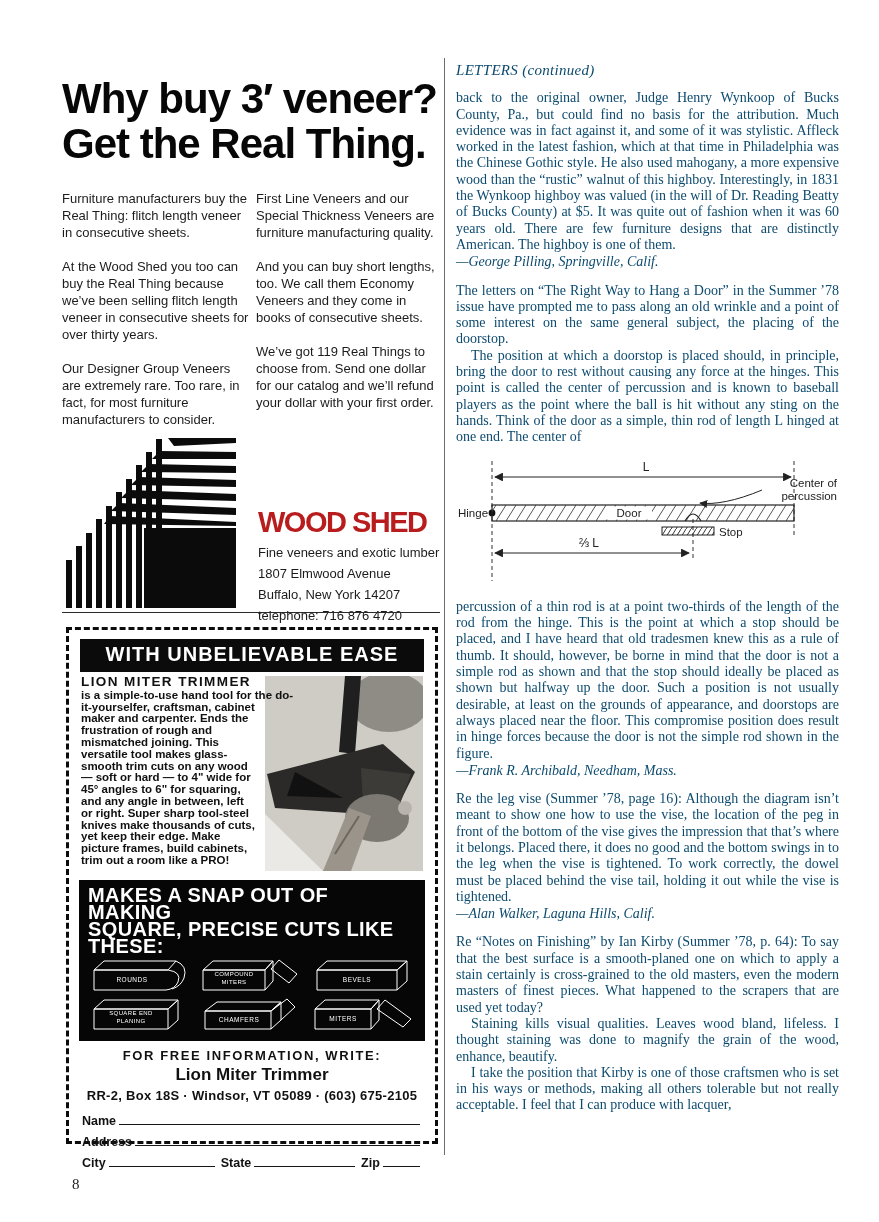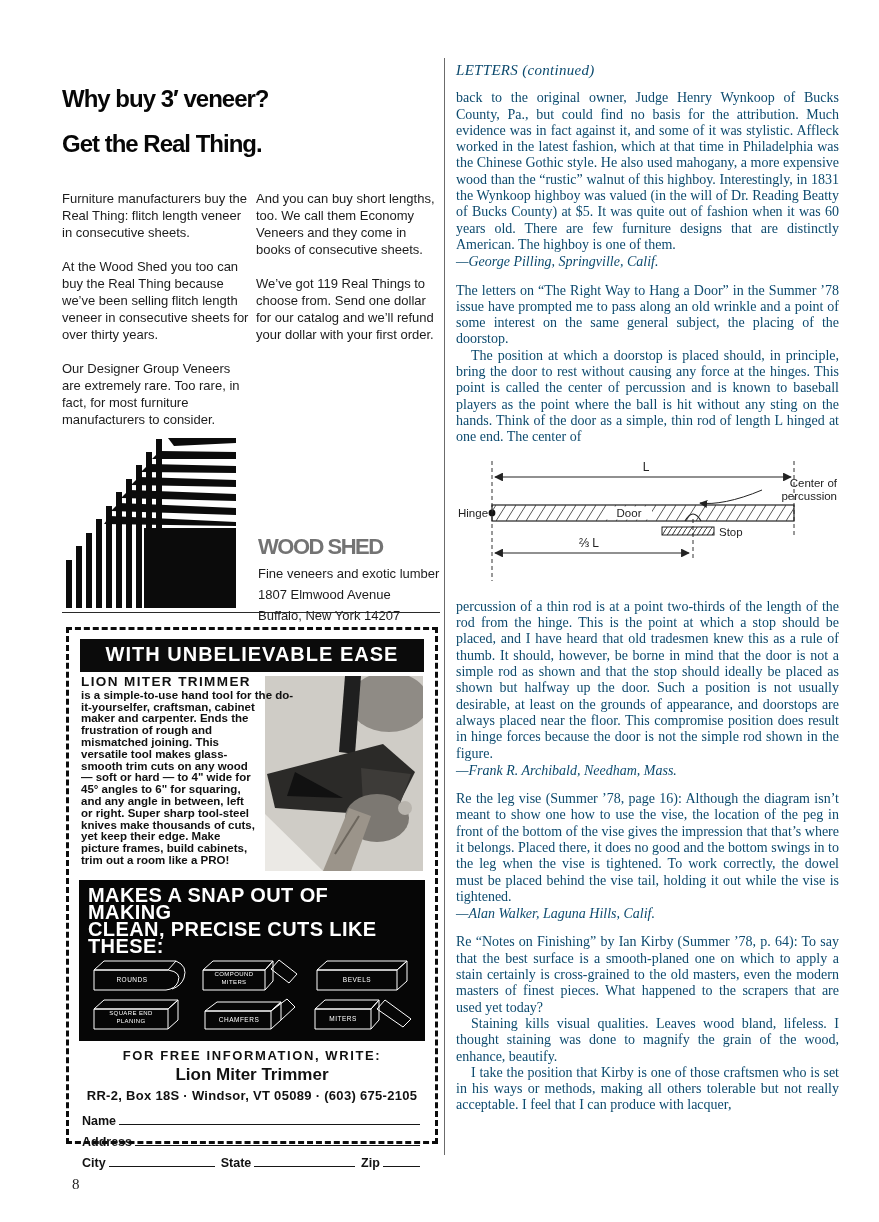--- a/index.html
+++ b/index.html
@@ -1,26 +1,26 @@
 <!DOCTYPE html>
 <html lang="en"><head>
 <meta charset="utf-8">
 <style>
   html,body{margin:0;padding:0;background:#e9e9e7;}
   .page{position:relative;width:879px;height:1222px;background:#ffffff;overflow:hidden;
         font-family:"Liberation Sans",sans-serif;color:#111;}
   
   .headline{position:absolute;left:62px;top:76px;width:390px;
-            font-size:24px;font-weight:800;line-height:45px;letter-spacing:-1px;color:#070707;}
+            font-size:42px;font-weight:800;line-height:45px;letter-spacing:-1px;color:#070707;}
   .vcol{position:absolute;top:190px;width:187px;}
   .vcol1{left:62px;} .vcol2{left:256px;}
   .vcol p{margin:0 0 17px;font-size:13px;line-height:17px;color:#1c1c1c;}
   .logoGfx{position:absolute;left:64px;top:430px;}
   .wsBlock{position:absolute;left:258px;top:506px;width:186px;}
-  .wsLogo{font-size:22px;font-weight:900;letter-spacing:-1.5px;color:#737373;margin-top:28px;}
+  .wsLogo{font-size:29px;font-weight:900;letter-spacing:-1.5px;color:#b91c1c;}
   .wsInfo{font-size:13px;line-height:21px;margin-top:3px;color:#1c1c1c;}
   .veneerRule{position:absolute;left:62px;top:612px;width:378px;border-top:1.5px solid #2a2a2a;}
   
   .miterAd{position:absolute;left:66px;top:627px;width:372px;height:517px;
            border:3px dashed #0c0c0c;box-sizing:border-box;background:#fff;padding:0 9px;}
   .mHeader{margin:9px 2px 4px;background:#0b0b0b;color:#fff;text-align:center;padding:4px 0 7px;}
   .mH1{font-size:25px;font-weight:800;letter-spacing:1px;line-height:30px;}
   .perfBox{display:inline-block;background:#fff;color:#0b0b0b;padding:0 13px;margin-right:16px;}
   .mH2{font-size:20px;font-weight:700;letter-spacing:1px;line-height:22px;}
   .mBody{margin:4px 3px 0;min-height:200px;font-size:11.5px;font-weight:700;line-height:11.8px;color:#101010;}
@@ -61,20 +61,21 @@
     <div>Why buy 3′ veneer?</div>
     <div>Get the Real Thing.</div>
   </div>
 
   <div class="vcol vcol1">
     <p>Furniture manufacturers buy the Real Thing: flitch length veneer in consecutive sheets.</p>
     <p>At the Wood Shed you too can buy the Real Thing because we’ve been selling flitch length veneer in consecutive sheets for over thirty years.</p>
     <p>Our Designer Group Veneers are extremely rare. Too rare, in fact, for most furniture manufacturers to consider.</p>
   </div>
   <div class="vcol vcol2">
+    <p>First Line Veneers and our Special Thickness Veneers are furniture manufacturing quality.</p>
     <p>And you can buy short lengths, too. We call them Economy Veneers and they come in books of consecutive sheets.</p>
     <p>We’ve got 119 Real Things to choose from. Send one dollar for our catalog and we’ll refund your dollar with your first order.</p>
   </div>
 
   <svg class="logoGfx" width="176" height="180" viewBox="0 0 176 180">
     <g fill="#0b0b0b">
       <rect x="2" y="130" width="6" height="48"></rect>
       <rect x="12" y="116" width="6" height="62"></rect>
       <rect x="22" y="103" width="6" height="75"></rect>
       <rect x="32" y="89" width="6" height="89"></rect>
@@ -126,21 +127,21 @@
         <circle cx="140" cy="132" r="7" fill="#b8b4ad"></circle>
         <polygon points="58,195 84,132 106,140 86,195" fill="#9b948a"></polygon>
         <line x1="70" y1="178" x2="94" y2="140" stroke="#6d675e" stroke-width="2"></line>
       </svg>
       <h3>LION MITER TRIMMER</h3>
       <span>is a simple-to-use hand tool for the do-it-yourselfer, craftsman, cabinet maker and carpenter. Ends the frustration of rough and mismatched joining. This versatile tool makes glass-smooth trim cuts on any wood — soft or hard — to 4" wide for 45° angles to 6" for squaring, and any angle in between, left or right. Super sharp tool-steel knives make thousands of cuts, yet keep their edge. Make picture frames, build cabinets, trim out a room like a PRO!</span>
     </div>
 
     <div class="snapBox">
       <div class="snapTitle">MAKES A SNAP OUT OF MAKING</div>
-      <div class="snapTitle">CLEAN, PRECISE CUTS LIKE THESE:</div>
+      <div class="snapTitle">SQUARE, PRECISE CUTS LIKE THESE:</div>
       <div class="cutGrid">
 
         <svg width="104" height="38" viewBox="0 0 104 38">
           <g fill="none" stroke="#fff" stroke-width="1">
             <polygon points="6,12 16,3 88,3 80,12"></polygon>
               <polyline points="6,12 80,12"></polyline>
             <path d="M6,12 L6,32 L78,32"></path>
               <path d="M80,12 Q94,14 90,24 Q87,31 78,32"></path>
             <path d="M88,3 Q100,8 96,20 Q93,28 84,31"></path>
           </g>

